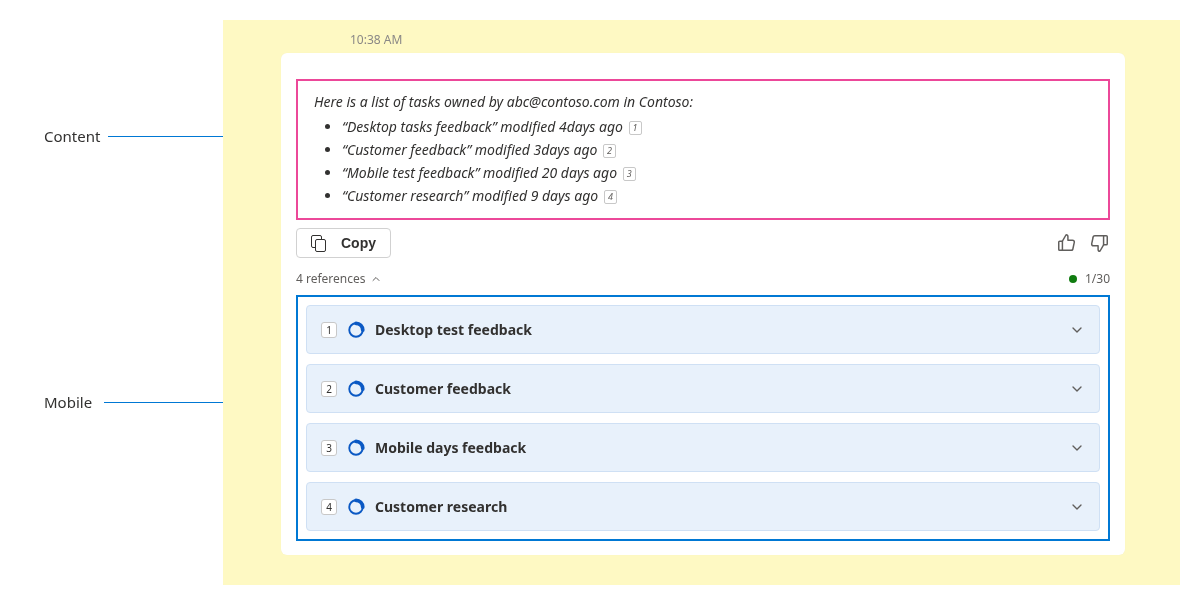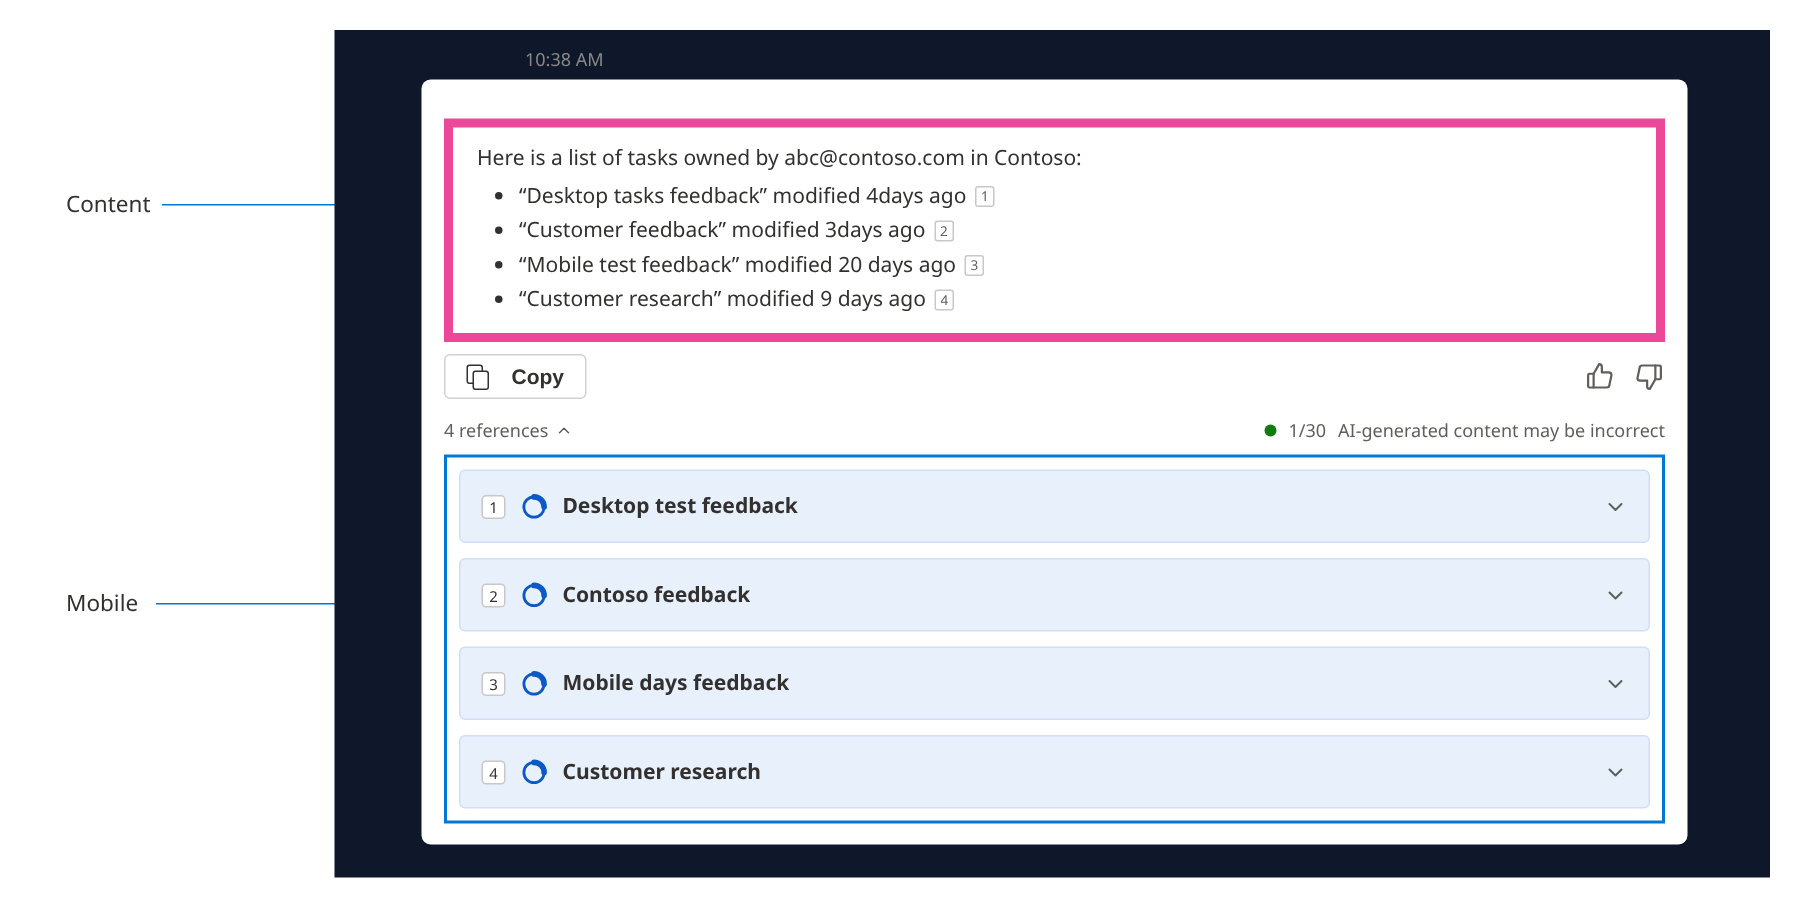--- a/index.html
+++ b/index.html
@@ -11,46 +11,47 @@
     height: 605px;
     position: relative;
     color: #323130;
   }
   .canvas {
     position: absolute;
     left: 223px;
     top: 20px;
     width: 957px;
     height: 565px;
-    background: #0f172a;
+    background: #fef9c3;
   }
   .card {
     position: absolute;
     left: 58px;
     top: 33px;
     width: 844px;
     background: #fff;
     border-radius: 6px;
     padding-bottom: 14px;
     box-shadow: 0 0 1px rgba(0,0,0,0.05);
   }
   .timestamp {
     position:absolute;
     left: 127px;
     top: 11px;
     font-size: 12px;
     color: #8a8886;
   }
   .content-box {
     margin: 26px 15px 0 15px;
-    border: 6px solid #ec4899;
+    border: 2px solid #ec4899;
     padding: 10px 16px 10px 16px;
     font-size: 14px;
     line-height: 1.5;
     color: #323130;
+    font-style: italic;
   }
   .content-box ul { margin: 4px 0 0 0; padding-left: 28px; }
   .content-box li { margin: 2px 0; }
   .cite-chip {
     display: inline-block;
     font-size: 9px;
     border: 1px solid #c8c8c8;
     border-radius: 2px;
     padding: 0 3px;
     line-height: 1.3;
@@ -200,21 +201,20 @@
         <span>4 references</span>
         <span class="chevron-up">
           <svg width="12" height="12" viewBox="0 0 24 24" fill="none" stroke="currentColor" stroke-width="2" stroke-linecap="round" stroke-linejoin="round">
               <polyline points="18 15 12 9 6 15"></polyline>
             </svg>
         </span>
       </div>
       <div class="status-right">
         <span class="dot"></span>
         <span>1/30</span>
-        <span>AI-generated content may be incorrect</span>
       </div>
     </div>
 
     <div class="refs-panel">
       <div class="ref-item">
         <span class="ref-num">1</span>
         <span class="ref-icon">
           <svg viewBox="0 0 24 24">
               <circle cx="12" cy="12" r="9" fill="none" stroke="#0b59c4" stroke-width="2.5"></circle>
               <path d="M12 3 A9 9 0 0 1 21 12" fill="none" stroke="#0b59c4" stroke-width="5" stroke-linecap="round"></path>
@@ -228,21 +228,21 @@
         </span>
       </div>
       <div class="ref-item">
         <span class="ref-num">2</span>
         <span class="ref-icon">
           <svg viewBox="0 0 24 24">
               <circle cx="12" cy="12" r="9" fill="none" stroke="#0b59c4" stroke-width="2.5"></circle>
               <path d="M12 3 A9 9 0 0 1 21 12" fill="none" stroke="#0b59c4" stroke-width="5" stroke-linecap="round"></path>
             </svg>
         </span>
-        <span class="ref-title">Contoso feedback</span>
+        <span class="ref-title">Customer feedback</span>
         <span class="ref-chevron">
           <svg width="16" height="16" viewBox="0 0 24 24" fill="none" stroke="currentColor" stroke-width="2" stroke-linecap="round" stroke-linejoin="round">
               <polyline points="6 9 12 15 18 9"></polyline>
             </svg>
         </span>
       </div>
       <div class="ref-item">
         <span class="ref-num">3</span>
         <span class="ref-icon">
           <svg viewBox="0 0 24 24">

